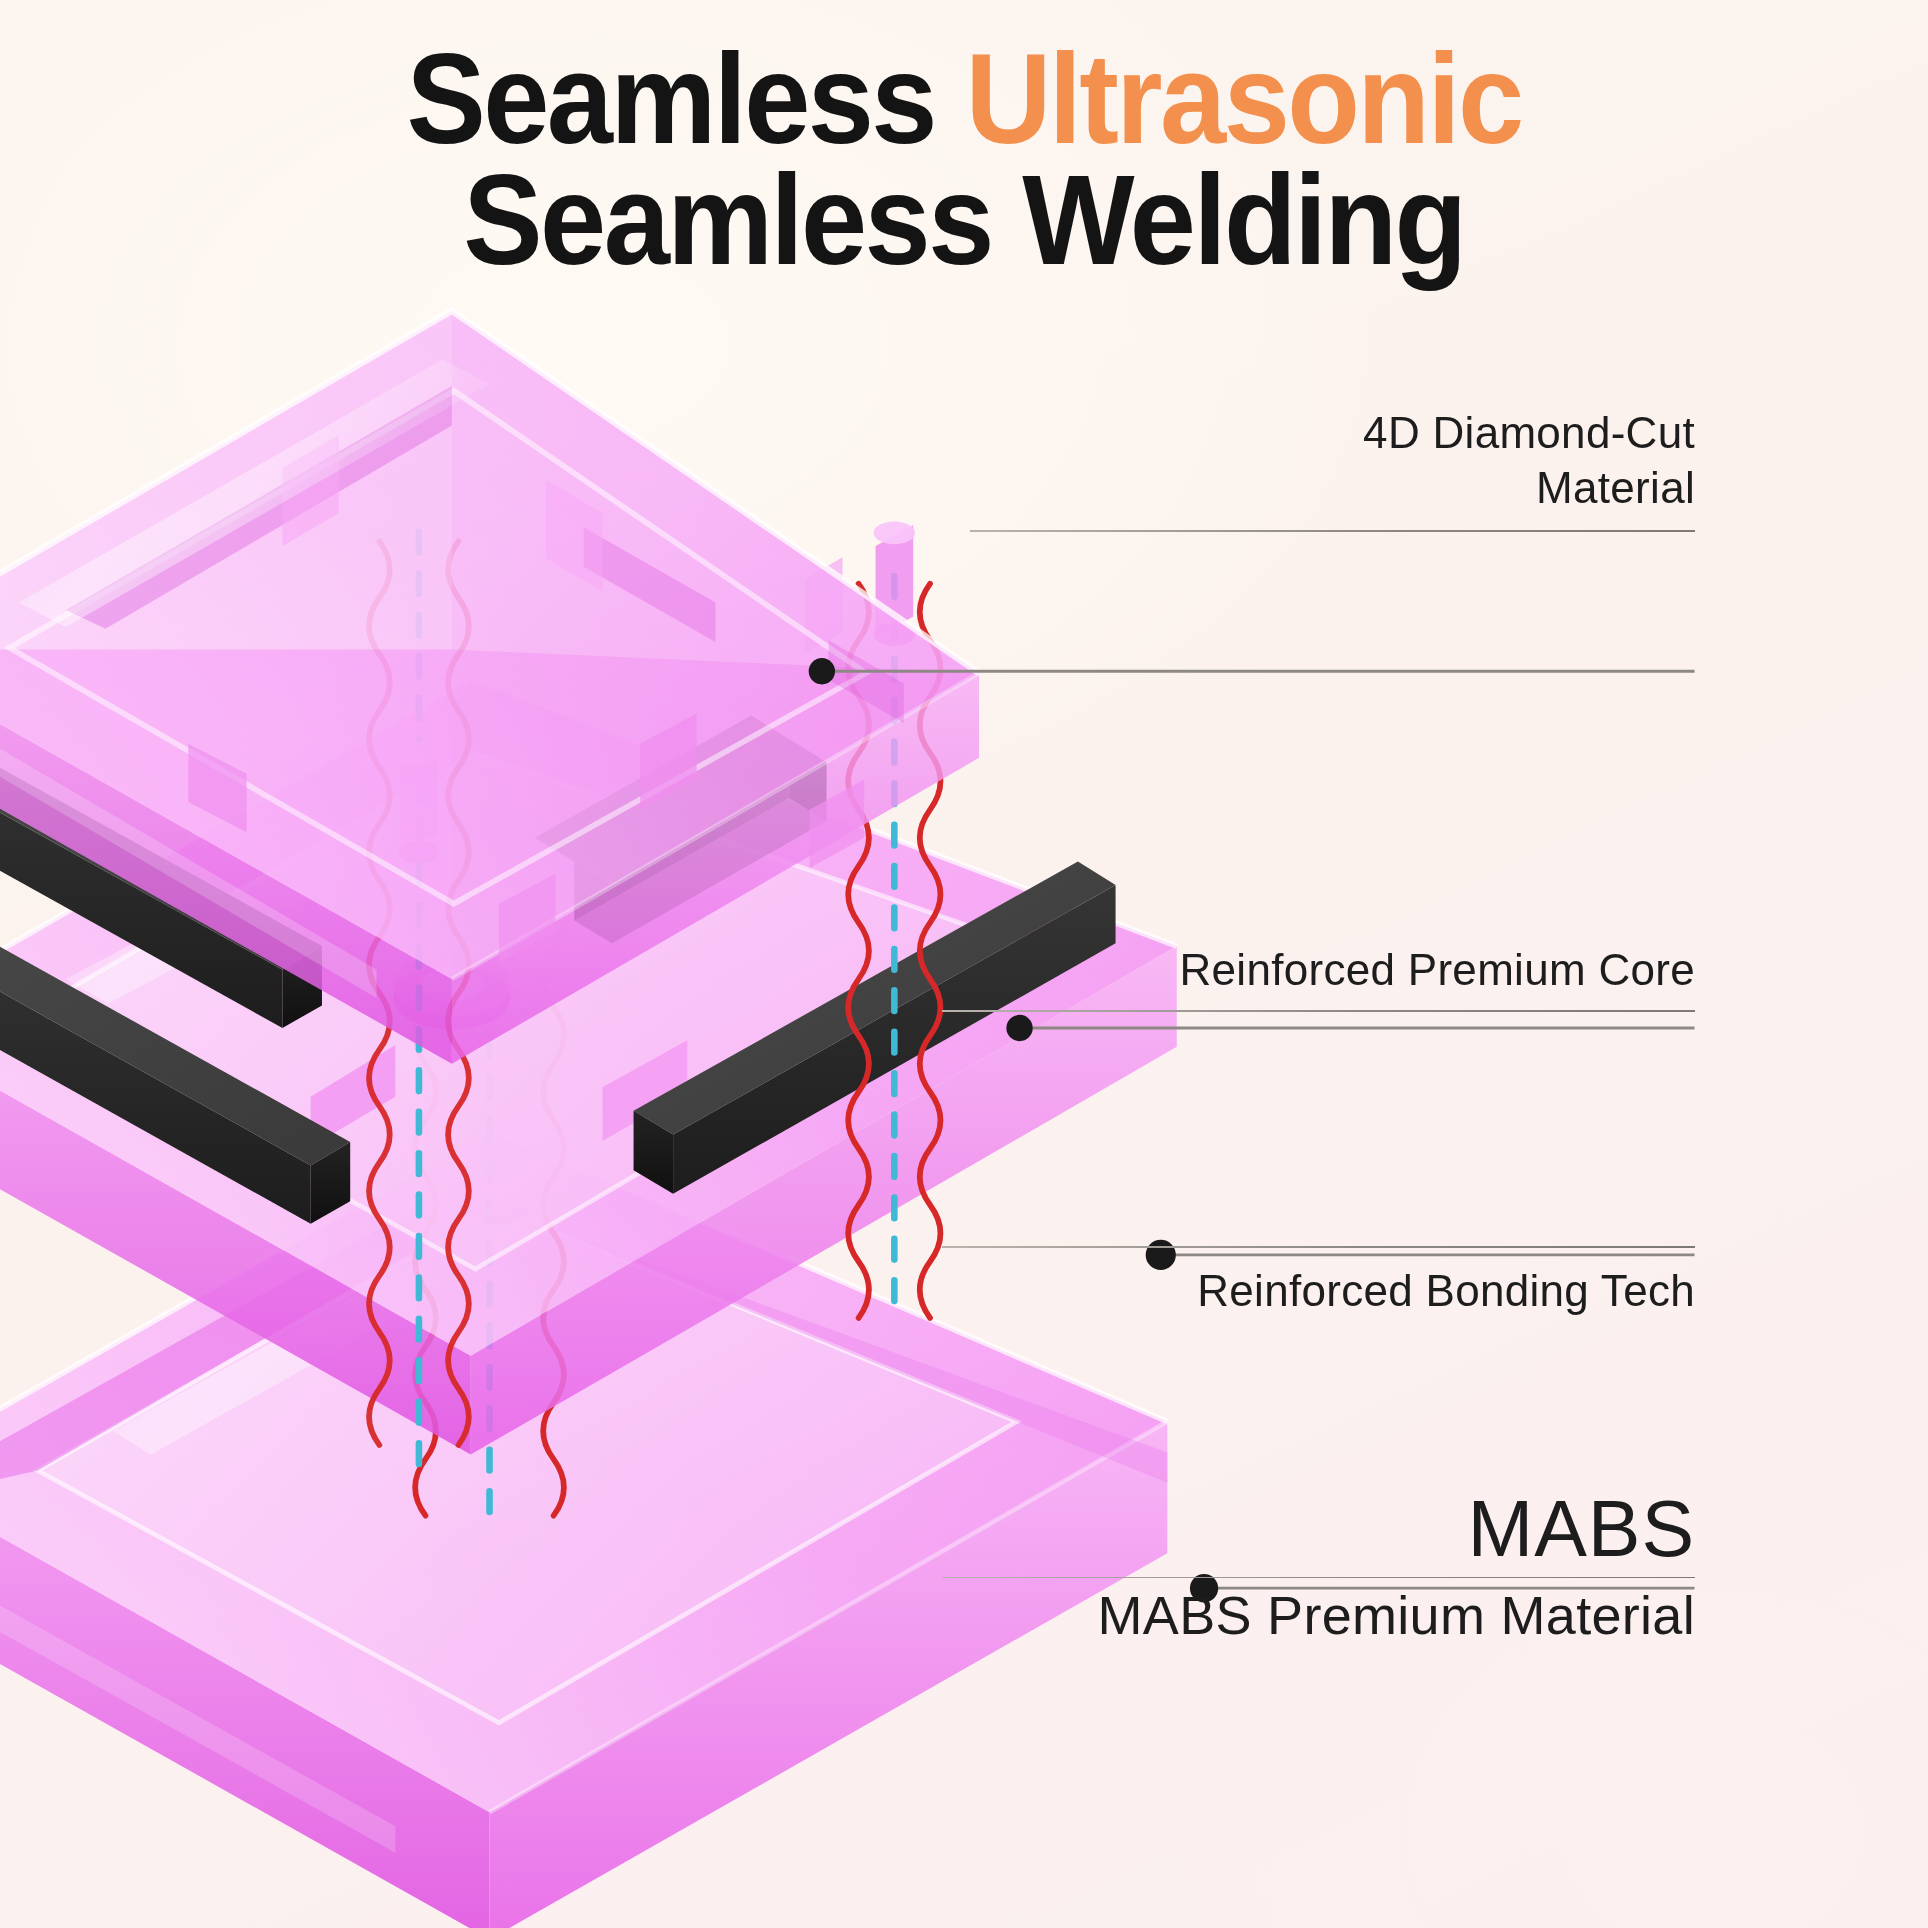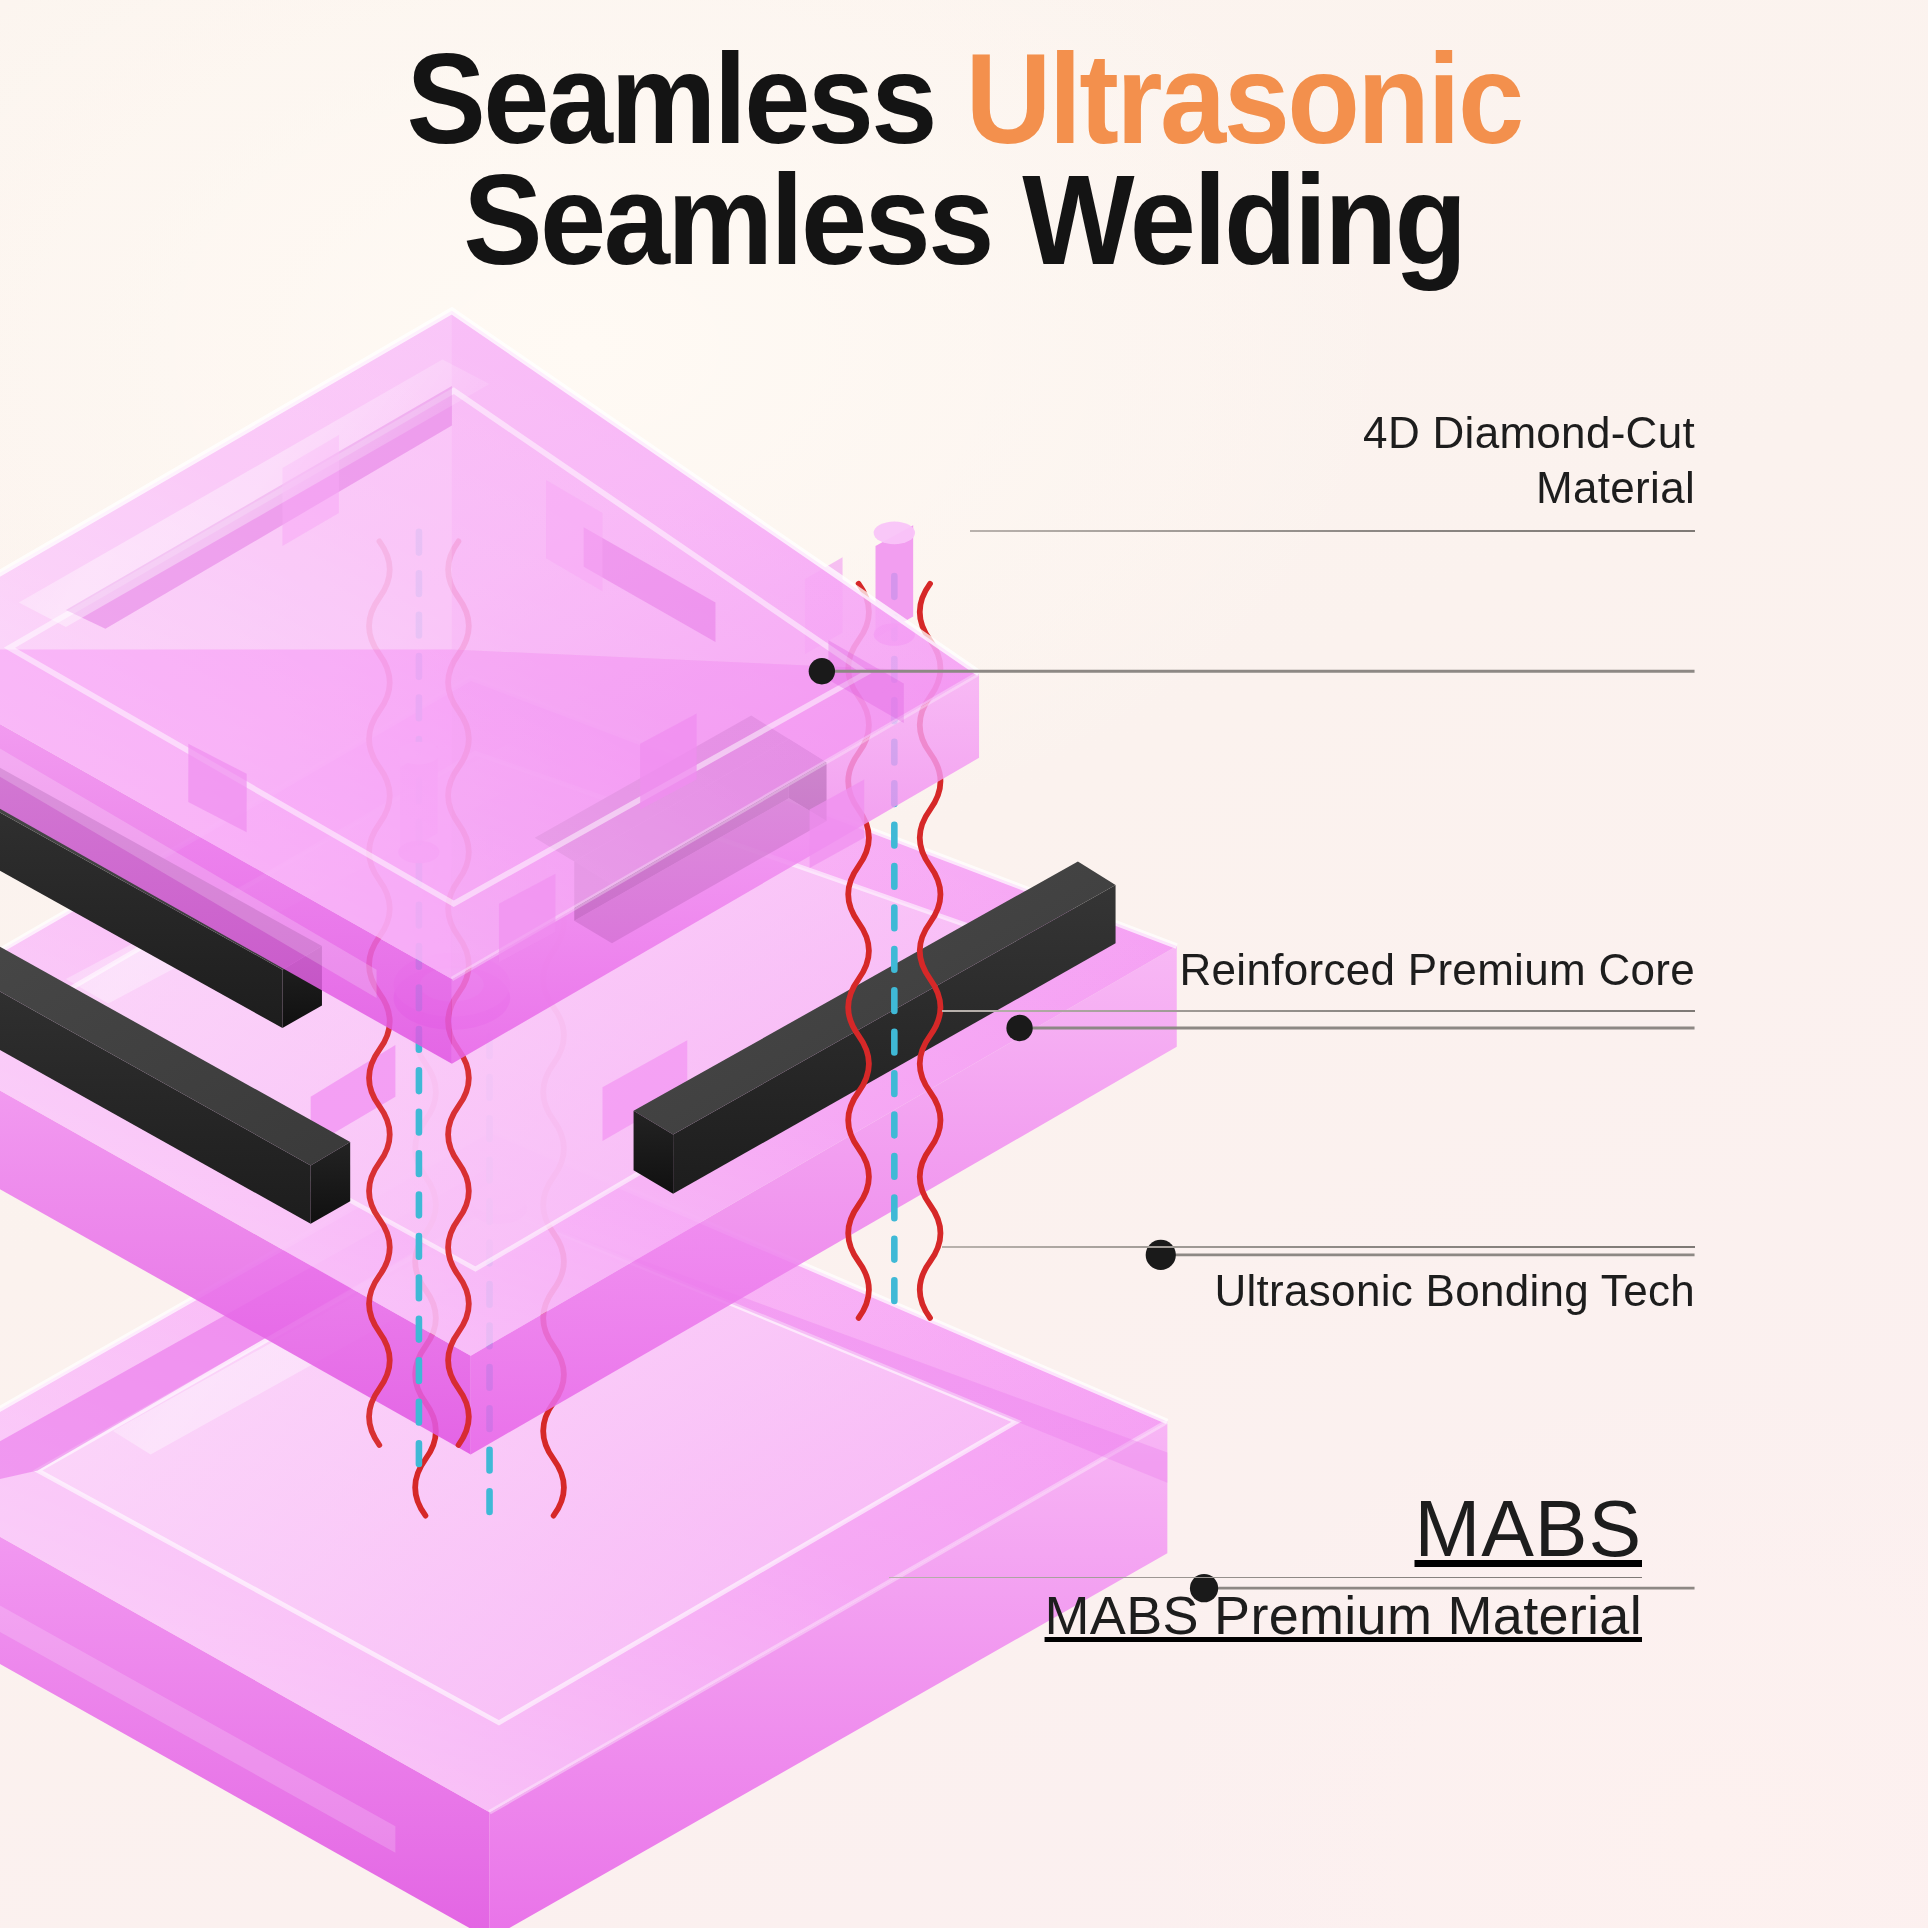--- a/index.html
+++ b/index.html
@@ -48,21 +48,21 @@
   }
   .clabel.huge{font-size:79px;line-height:85px;letter-spacing:0.9px;}
   .clabel.sub{font-size:54px;line-height:51px;}
 
   #co1{left:970px;top:405px;width:725px;}
   #co1 .rule{margin-top:15px;}
   #co2{left:942px;top:942px;width:753px;}
   #co2 .rule{margin-top:13px;}
   #co3{left:942px;top:1246px;width:753px;}
   #co3 .rule{margin-bottom:15px;}
-  #co4{left:889px;top:1486px;width:753px;text-decoration:underline;}
+  #co4{left:942px;top:1486px;width:753px;}
   #co4 .rule{margin-top:5.6px;margin-bottom:11.3px;}
 
   #art{position:absolute;left:0;top:0;width:1928px;height:1928px;}
 </style>
 </head>
 <body>
 
 <div id="stage">
 
   <svg id="art" viewBox="0 0 2048 2048">
@@ -275,21 +275,21 @@
     <div class="rule"></div>
   </div>
 
   <div class="callout" id="co2">
     <div class="clabel">Reinforced Premium Core</div>
     <div class="rule"></div>
   </div>
 
   <div class="callout" id="co3">
     <div class="rule"></div>
-    <div class="clabel">Ultrasonic Bonding Tech</div>
+    <div class="clabel">Reinforced Bonding Tech</div>
   </div>
 
   <div class="callout" id="co4">
     <div class="clabel huge">MABS</div>
     <div class="rule"></div>
     <div class="clabel sub">MABS Premium Material</div>
   </div>
 
 </div>
 

